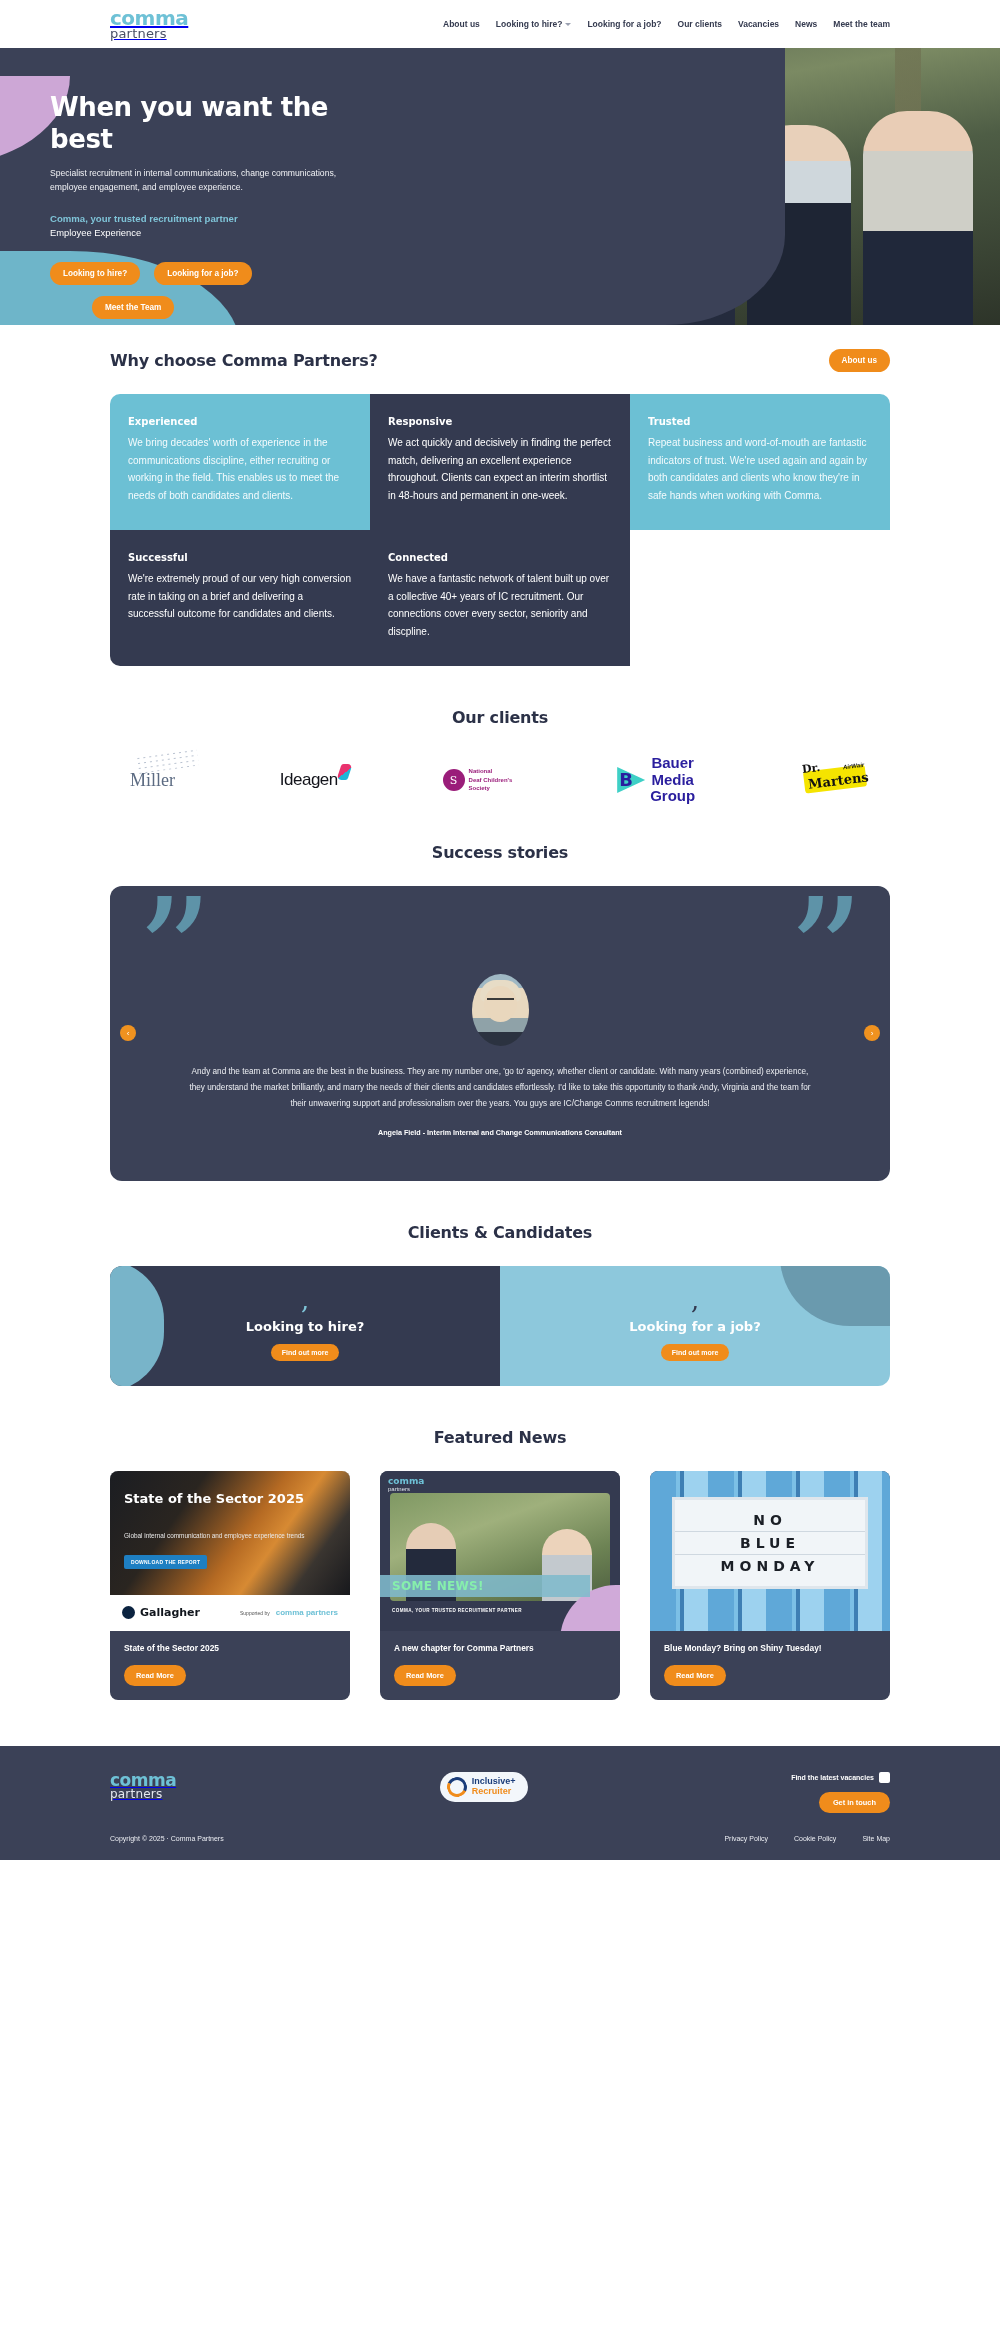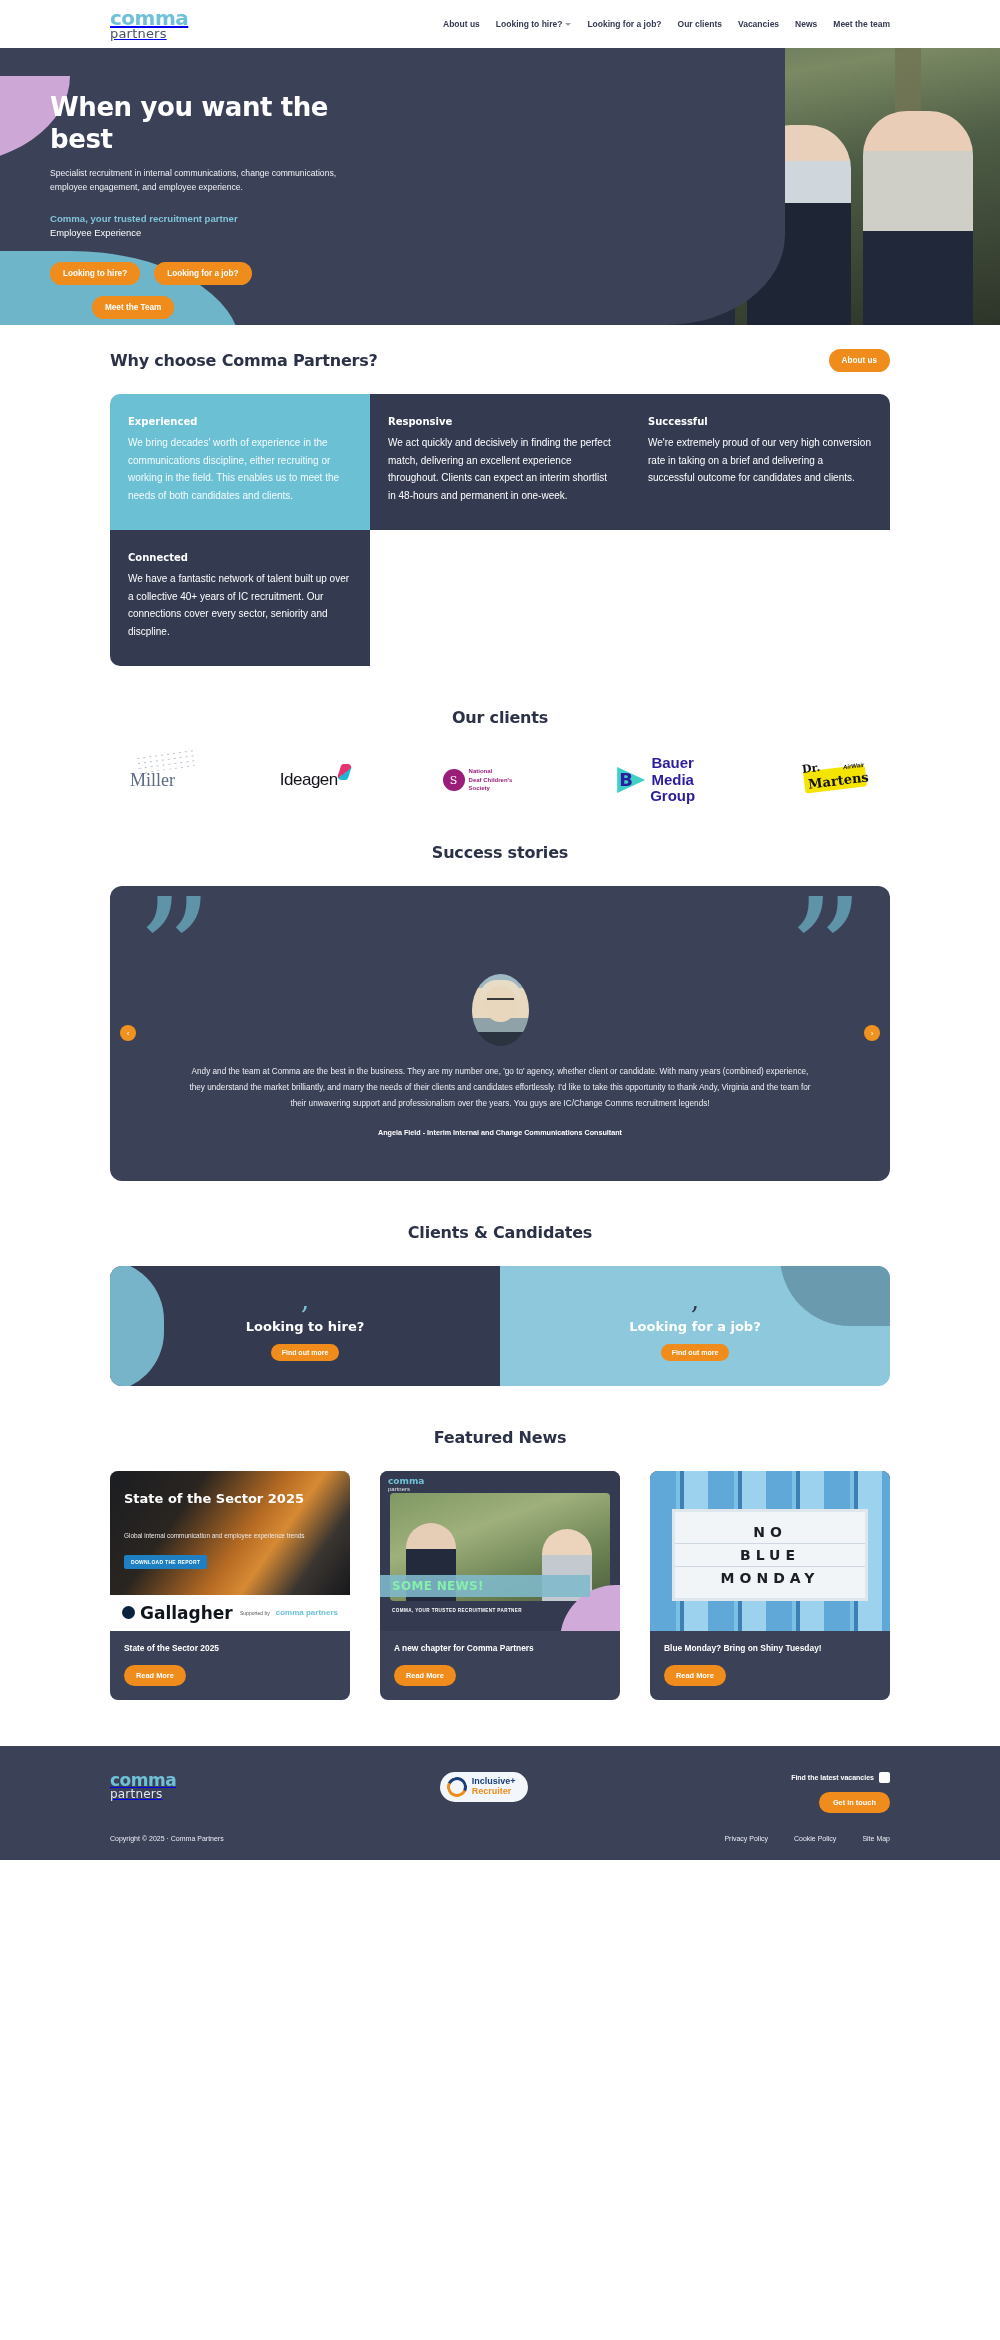--- a/index.html
+++ b/index.html
@@ -407,21 +407,21 @@
   
   .thumb1 { background: #ffffff; }
   .thumb1 .photo {
     position: absolute; left: 0; top: 0; right: 0; height: 124px;
     background: linear-gradient(125deg, #1b1d22 0%, #2a2520 30%, #b56a23 55%, #d78a33 66%, #3a3530 82%, #17181c 100%);
   }
   .thumb1 .sot { position: absolute; left: 14px; top: 20px; color: #fff; font-size: 13px; font-weight: 700; line-height: 1.18; font-family: "DejaVu Sans", sans-serif; }
   .thumb1 .sotsub { position: absolute; left: 14px; top: 60px; color: #e9e9e9; font-size: 6.4px; line-height: 1.5; }
   .thumb1 .dl { position: absolute; left: 14px; top: 84px; background: #1e7fc2; color: #fff; font-size: 5px; font-weight: 700; padding: 4px 7px; border-radius: 2px; letter-spacing: .3px; }
   .thumb1 .footrow { position: absolute; left: 0; right: 0; bottom: 0; height: 36px; background: #fff; display: flex; align-items: center; padding: 0 12px; }
-  .thumb1 .gal { font-size: 17px; font-weight: 700; color: #10151c; display: flex; align-items: center; gap: 5px; font-family: "DejaVu Sans", sans-serif; }
+  .thumb1 .gal { font-size: 11px; font-weight: 700; color: #10151c; display: flex; align-items: center; gap: 5px; font-family: "DejaVu Sans", sans-serif; }
   .thumb1 .gal .gdot { width: 13px; height: 13px; border-radius: 50%; background: #0b2340; }
   .thumb1 .supp { margin-left: auto; font-size: 5px; color: #555; display: flex; align-items: center; gap: 6px; }
   .thumb1 .supp b { color: #6ec1d6; font-size: 8px; }
 
   
   .thumb2 { background: #343a50; }
   .thumb2 .logo2 { position: absolute; left: 8px; top: 6px; z-index: 3; }
   .thumb2 .logo2 .t { font-size: 9px; font-weight: 700; color: #6ec1d6; display: block; line-height: 1; font-family: "DejaVu Sans", sans-serif; }
   .thumb2 .logo2 .b { font-size: 6px; color: #dfe3ea; display: block; line-height: 1.2; }
   .thumb2 .photo { position: absolute; left: 10px; top: 22px; right: 10px; height: 108px; border-radius: 4px;
@@ -430,21 +430,21 @@
   .thumb2 .h2p { position: absolute; right: 18px; bottom: 0; width: 50px; height: 72px; border-radius: 26px 26px 0 0; background: linear-gradient(180deg,#ecd3bb 0 26px,#c3c9ce 26px); }
   .thumb2 .band { position: absolute; left: 0; right: 30px; bottom: 34px; height: 22px; background: rgba(128,186,204,.88); display: flex; align-items: center; padding-left: 12px; z-index: 4; }
   .thumb2 .band span { color: #86efac; font-size: 12px; font-weight: 700; letter-spacing: .3px; font-family: "DejaVu Sans", sans-serif; }
   .thumb2 .tagline { position: absolute; left: 12px; bottom: 18px; color: #fff; font-size: 4.6px; font-weight: 700; letter-spacing: .4px; z-index: 4; }
   .thumb2 .pblob { position: absolute; right: -6px; bottom: -10px; width: 66px; height: 56px; background: #d0aad9; border-top-left-radius: 60px; z-index: 2; }
 
   
   .thumb3 {
     background: repeating-linear-gradient(90deg,#5fa8d8 0 26px,#7cc0e6 26px 30px,#3e7fb4 30px 34px,#9dd2ef 34px 58px);
   }
-  .thumb3 .board { position: absolute; left: 22px; top: 38px; right: 22px; height: 92px; background: #f1f5f8; border: 3px solid #dfe6ec; display: flex; flex-direction: column; justify-content: center; align-items: center; gap: 3px; }
+  .thumb3 .board { position: absolute; left: 22px; top: 26px; right: 22px; height: 92px; background: #f1f5f8; border: 3px solid #dfe6ec; display: flex; flex-direction: column; justify-content: center; align-items: center; gap: 3px; }
   .thumb3 .board div { font-size: 14px; font-weight: 700; letter-spacing: 5px; color: #1b1f26; font-family: "DejaVu Sans", sans-serif; }
   .thumb3 .board .ln { width: 100%; height: 1px; background: #cfd8e0; letter-spacing: 0; }
 
   .news-title { font-size: 8.4px; font-weight: 700; color: #ffffff; padding: 12px 14px 0 14px; line-height: 1.4; }
   .news-card .btn { margin: 10px 0 0 14px; font-size: 7.4px; padding: 6px 12px; }
 
   
   .footer { background: #3b4157; padding: 26px 110px 18px 110px; }
   .footer-top { display: flex; align-items: flex-start; }
   .footer .logo .logo-top { color: #6ec1d6; font-size: 17px; }
@@ -549,20 +549,24 @@
   </div>
   <div class="grid">
     <div class="cell teal">
       <h3>Experienced</h3>
       <p>We bring decades' worth of experience in the communications discipline, either recruiting or working in the field. This enables us to meet the needs of both candidates and clients.</p>
     </div>
     <div class="cell dark">
       <h3>Responsive</h3>
       <p>We act quickly and decisively in finding the perfect match, delivering an excellent experience throughout. Clients can expect an interim shortlist in 48-hours and permanent in one-week.</p>
     </div>
+    <div class="cell teal">
+      <h3>Trusted</h3>
+      <p>Repeat business and word-of-mouth are fantastic indicators of trust. We're used again and again by both candidates and clients who know they're in safe hands when working with Comma.</p>
+    </div>
     <div class="cell dark">
       <h3>Successful</h3>
       <p>We're extremely proud of our very high conversion rate in taking on a brief and delivering a successful outcome for candidates and clients.</p>
     </div>
     <div class="cell dark">
       <h3>Connected</h3>
       <p>We have a fantastic network of talent built up over a collective 40+ years of IC recruitment. Our connections cover every sector, seniority and discpline.</p>
     </div>
   </div>
 </section>

